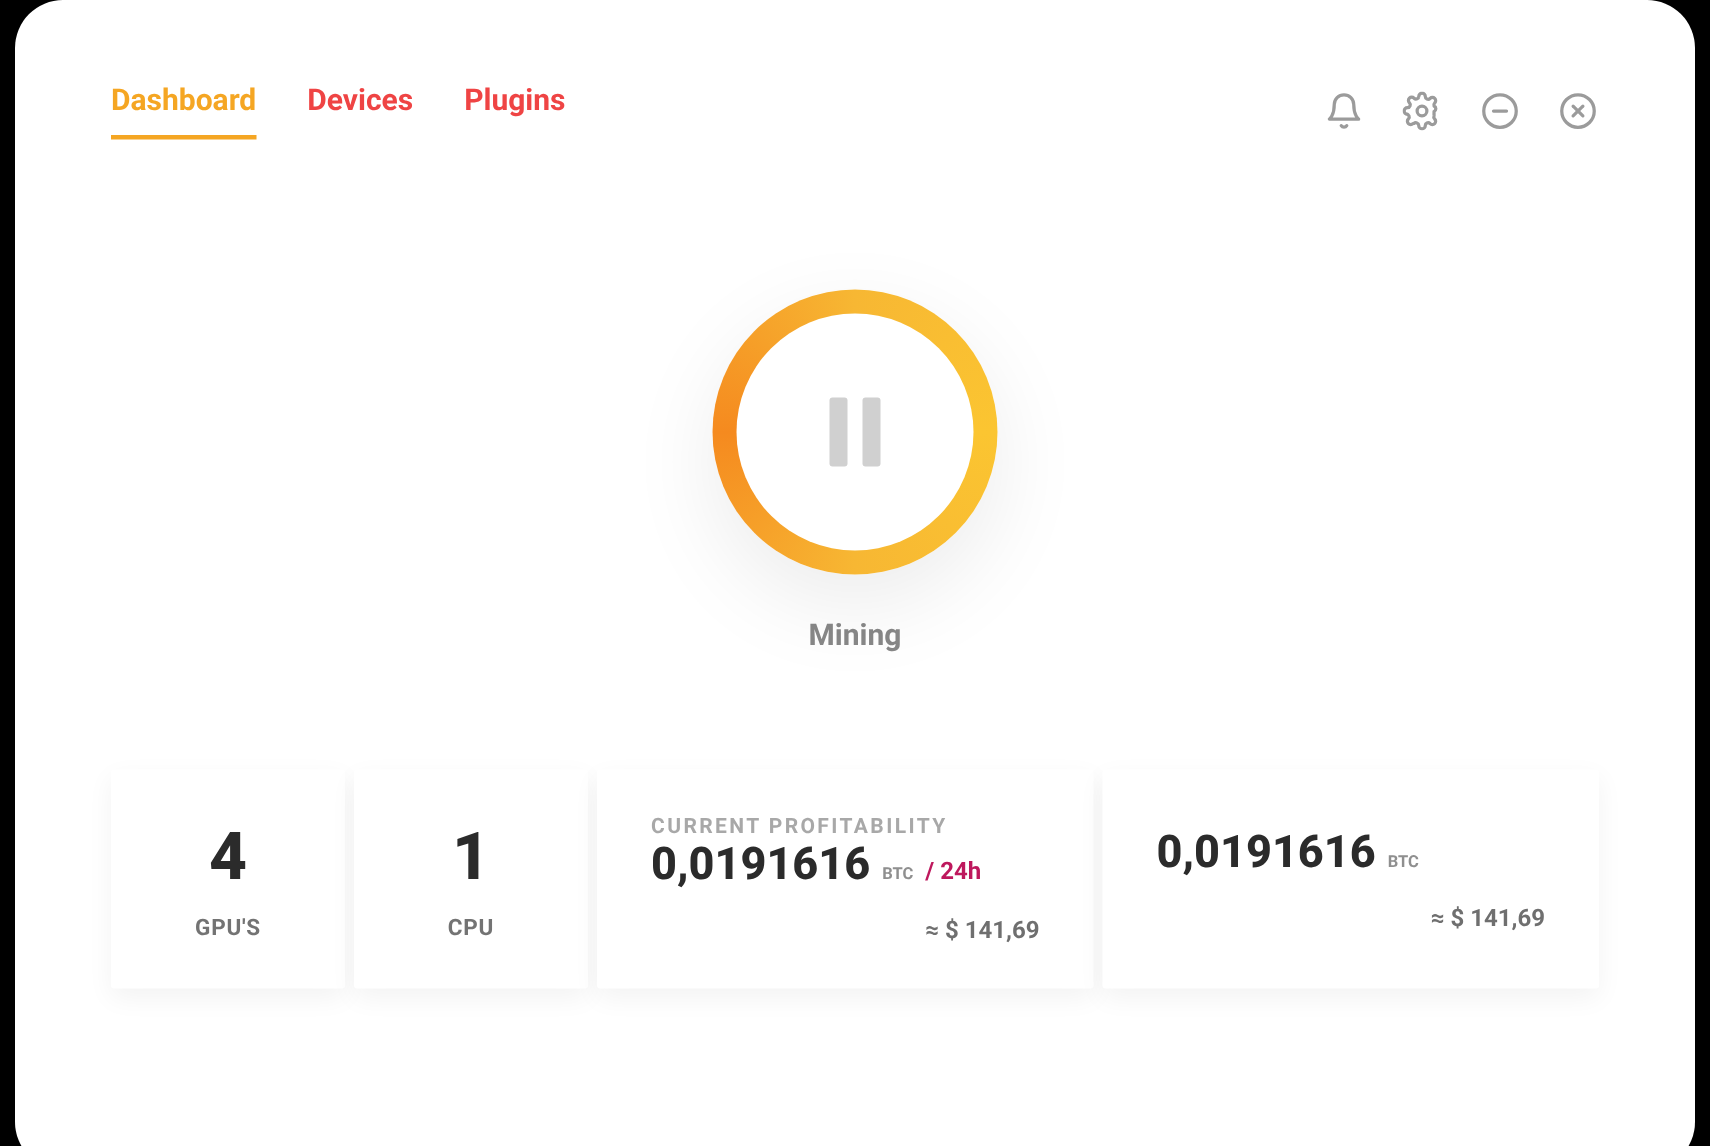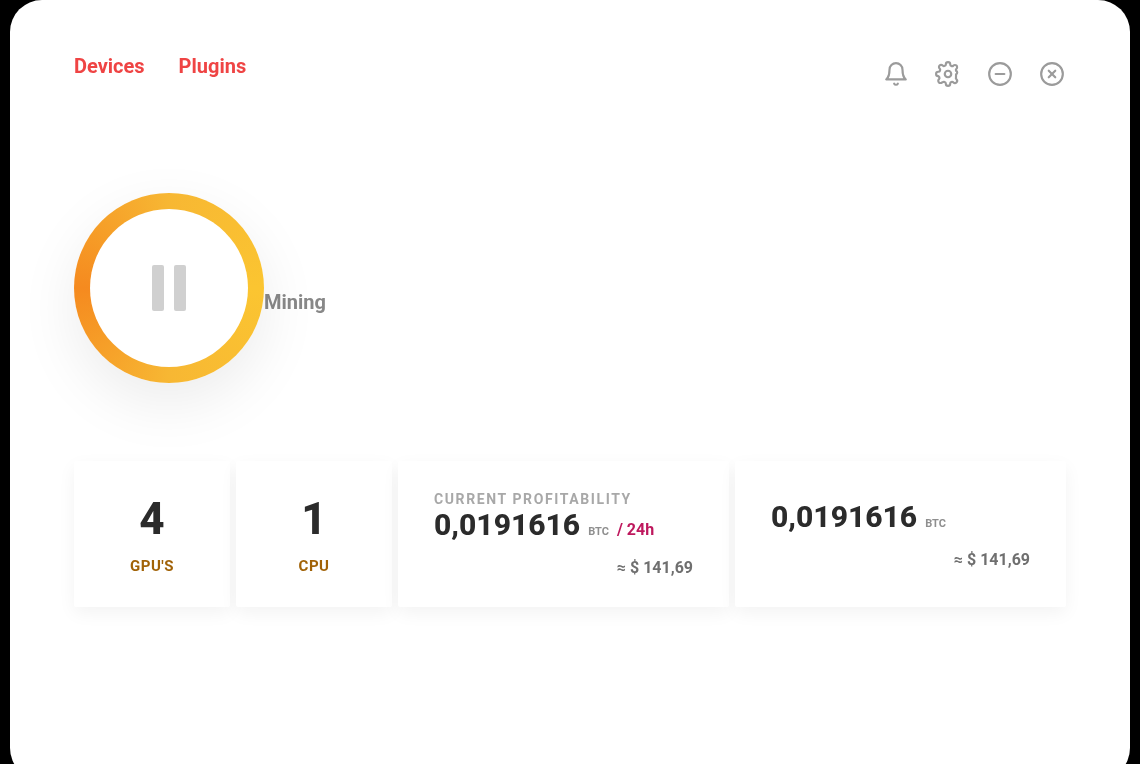--- a/index.html
+++ b/index.html
@@ -61,20 +61,21 @@
     cursor: pointer;
     display: flex;
     align-items: center;
     justify-content: center;
   }
   .header-icons .hicon svg { width: 26px; height: 26px; stroke: #9b9b9b; }
 
   
   .mining-area {
     display: flex;
+    flex-direction: column;
     align-items: center;
     margin-top: 100px;
   }
   .mining-circle {
     width: 190px;
     height: 190px;
     border-radius: 50%;
     display: flex;
     align-items: center;
     justify-content: center;
@@ -135,21 +136,21 @@
     text-align: center;
   }
   .card-small .big-num {
     font-size: 44px;
     font-weight: 800;
     color: #2b2b2b;
   }
   .card-small .small-label {
     font-size: 15px;
     font-weight: 700;
-    color: #a16207;
+    color: #737373;
     margin-top: 12px;
     letter-spacing: 0.5px;
   }
   .card-wide {
     flex: 1;
     min-width: 330px;
     padding: 30px 36px;
   }
   .card-wide .title {
     font-size: 14px;
@@ -187,20 +188,21 @@
   }
 </style>
 </head>
 <body>
 
 <div class="device-frame">
   <div class="app">
 
     <div class="header">
       <div class="tabs">
+        <div class="tab active">Dashboard</div>
         <div class="tab">Devices</div>
         <div class="tab">Plugins</div>
       </div>
       <div class="header-icons">
         <div class="hicon">
           <svg viewBox="0 0 24 24" fill="none" stroke-width="2" stroke-linecap="round" stroke-linejoin="round">
             <path d="M18 8a6 6 0 0 0-12 0c0 7-3 9-3 9h18s-3-2-3-9"></path>
             <path d="M13.7 21a2 2 0 0 1-3.4 0"></path>
           </svg>
         </div>

